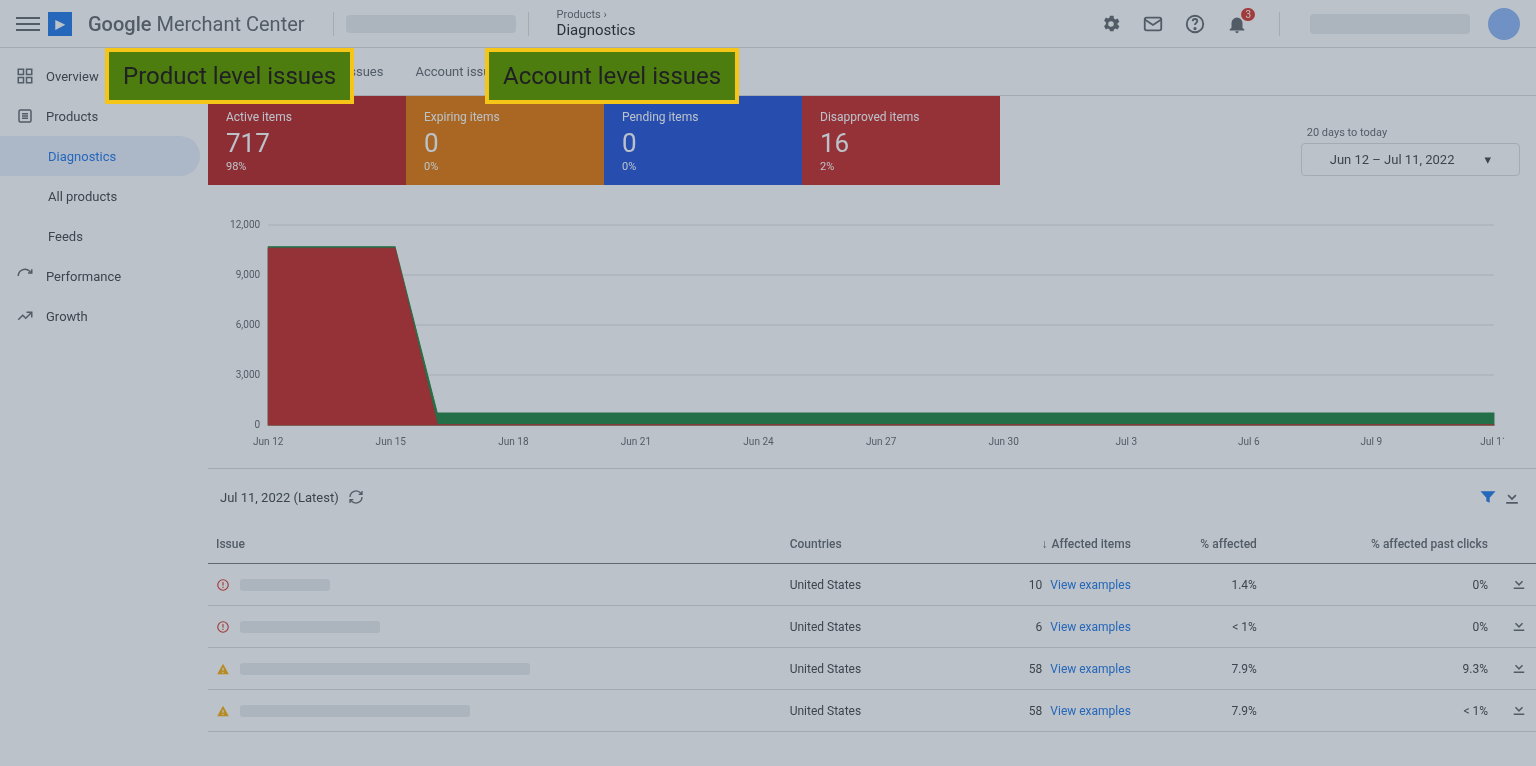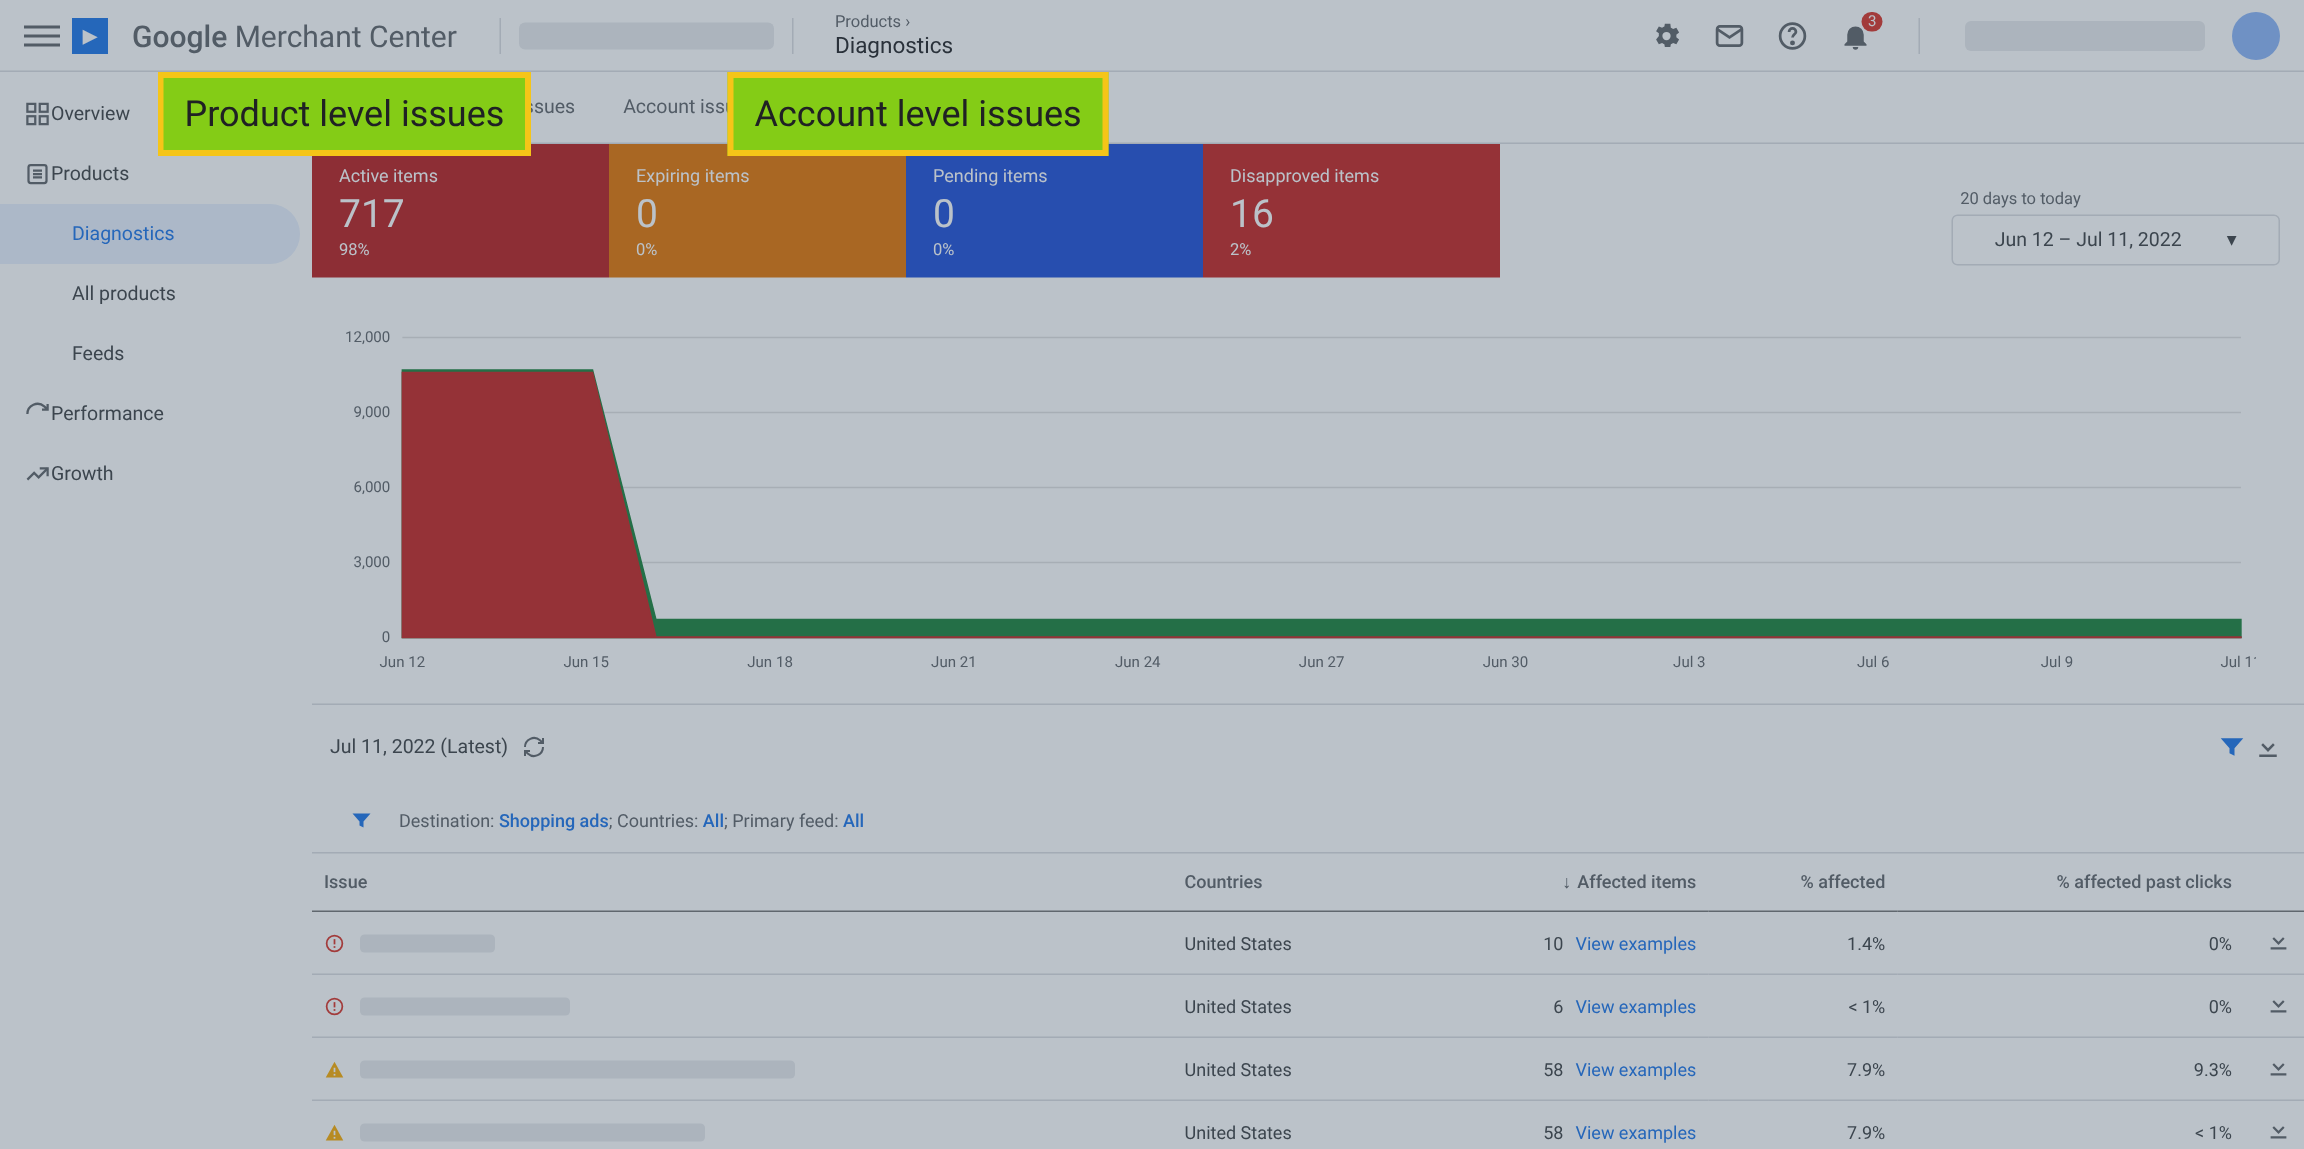--- a/index.html
+++ b/index.html
@@ -1,18 +1,18 @@
 <!DOCTYPE html>
 <html><head>
 <meta charset="utf-8">
 <style>
 * { box-sizing: border-box; margin: 0; padding: 0; }
 body { font-family: 'Google Sans', Roboto, Arial, sans-serif; font-size: 13px; color: #3c4043; background: #fff; position: relative; }
 .dim-overlay { position: fixed; inset: 0; background: rgba(60,80,100,0.35); pointer-events: none; z-index: 5; }
-.highlight-box { position: absolute; background: #84cc16; border: 4px solid #f5c518; padding: 10px 14px; font-size: 24px; font-weight: 400; color: #202124; z-index: 10; }
+.highlight-box { position: absolute; background: #4d7c0f; border: 4px solid #f5c518; padding: 10px 14px; font-size: 24px; font-weight: 400; color: #202124; z-index: 10; }
 #hl1 { top: 48px; left: 105px; }
 #hl2 { top: 48px; left: 485px; }
 
 
 .header { display: flex; align-items: center; height: 48px; border-bottom: 1px solid #dadce0; padding: 0 16px; }
 .menu-btn { width: 24px; height: 24px; margin-right: 8px; display: flex; flex-direction: column; justify-content: center; gap: 4px; cursor: pointer; }
 .menu-btn span { height: 2px; background: #5f6368; }
 .logo-box { width: 24px; height: 24px; background: #1a73e8; margin-right: 6px; display: flex; align-items: center; justify-content: center; color: #fff; font-weight: bold; font-size: 12px; }
 .app-title { font-size: 20px; color: #5f6368; margin-right: 16px; }
 .app-title .g { font-weight: 500; margin-left: 10px; }
@@ -22,21 +22,21 @@
 .breadcrumb { margin-left: 16px; font-size: 11px; color: #5f6368; }
 .breadcrumb .bc-main { font-size: 15px; color: #202124; display: block; }
 .header-right { margin-left: auto; display: flex; align-items: center; gap: 18px; }
 .icon-btn { width: 24px; height: 24px; color: #5f6368; cursor: pointer; display: flex; align-items: center; justify-content: center; position: relative; }
 .badge { position: absolute; top: -4px; right: -6px; background: #d93025; color: #fff; border-radius: 8px; font-size: 10px; padding: 1px 4px; }
 .avatar { width: 32px; height: 32px; border-radius: 50%; background: #8ab4f8; }
 
 
 .main { display: flex; }
 .sidebar { width: 200px; padding-top: 8px; }
-.side-item { display: flex; align-items: center; height: 40px; padding: 0 16px; font-size: 13px; color: #3c4043; cursor: pointer; border-radius: 0 20px 20px 0; }
+.side-item { display: flex; align-items: center; height: 40px; padding: 0 16px; font-size: 13px; color: #3c4043; cursor: pointer; gap: 12px; border-radius: 0 20px 20px 0; }
 .side-item.sub { padding-left: 48px; }
 .side-item.active { background: #e8f0fe; color: #1a73e8; }
 .side-ico { width: 18px; height: 18px; color: #5f6368; }
 
 .content { flex: 1; padding: 0 0 0 8px; }
 
 
 .tabs { display: flex; gap: 32px; height: 48px; align-items: center; padding-left: 8px; border-bottom: 1px solid #dadce0; font-size: 13px; }
 .tab { height: 48px; display: flex; align-items: center; color: #5f6368; cursor: pointer; }
 .tab.active { color: #1a73e8; border-bottom: 3px solid #1a73e8; }
@@ -257,30 +257,20 @@
             <path d="M3 5h18l-7 8v6l-4-2v-4L3 5z"></path>
           </svg>
       </span>
       <span class="icon-btn">
         <svg viewBox="0 0 24 24" width="20" height="20" fill="#5f6368">
             <path d="M12 3v10l4-4 1.4 1.4L12 16l-5.4-5.6L8 9l4 4V3h0zM5 18h14v2H5z"></path>
           </svg>
       </span>
     </div>
 
-    <div class="filter-row">
-      <span class="icon-btn" style="color:#1a73e8;width:18px;height:18px">
-        <svg viewBox="0 0 24 24" width="16" height="16" fill="currentColor">
-            <path d="M3 5h18l-7 8v6l-4-2v-4L3 5z"></path>
-          </svg>
-      </span>
-      <span>
-        <span>Destination: </span><b>Shopping ads</b><span>; Countries: </span><b>All</b><span>; Primary feed: </span><b>All</b>
-      </span>
-    </div>
 
     <table>
       <thead>
           <tr id="thead-row">
             <th>Issue</th>
             <th>Countries</th>
             <th class="right"><span style="margin-right:4px">↓</span>Affected items</th>
             <th class="right">% affected</th>
             <th class="right">% affected past clicks</th>
             <th style="width: 40px;"></th>

